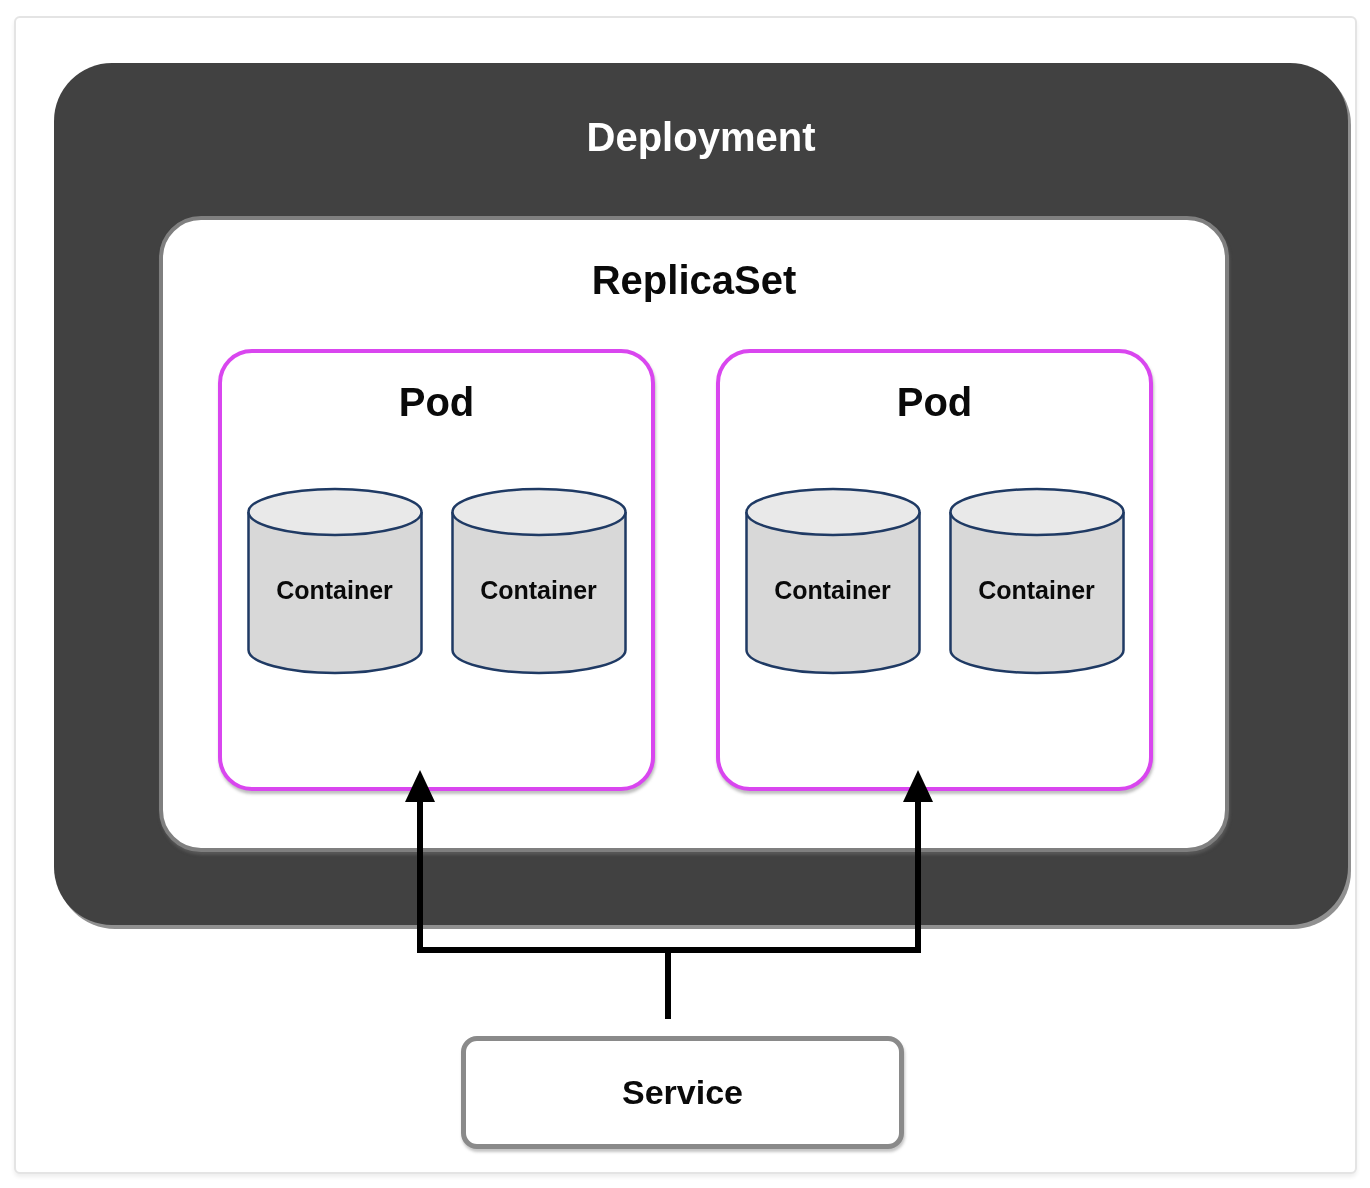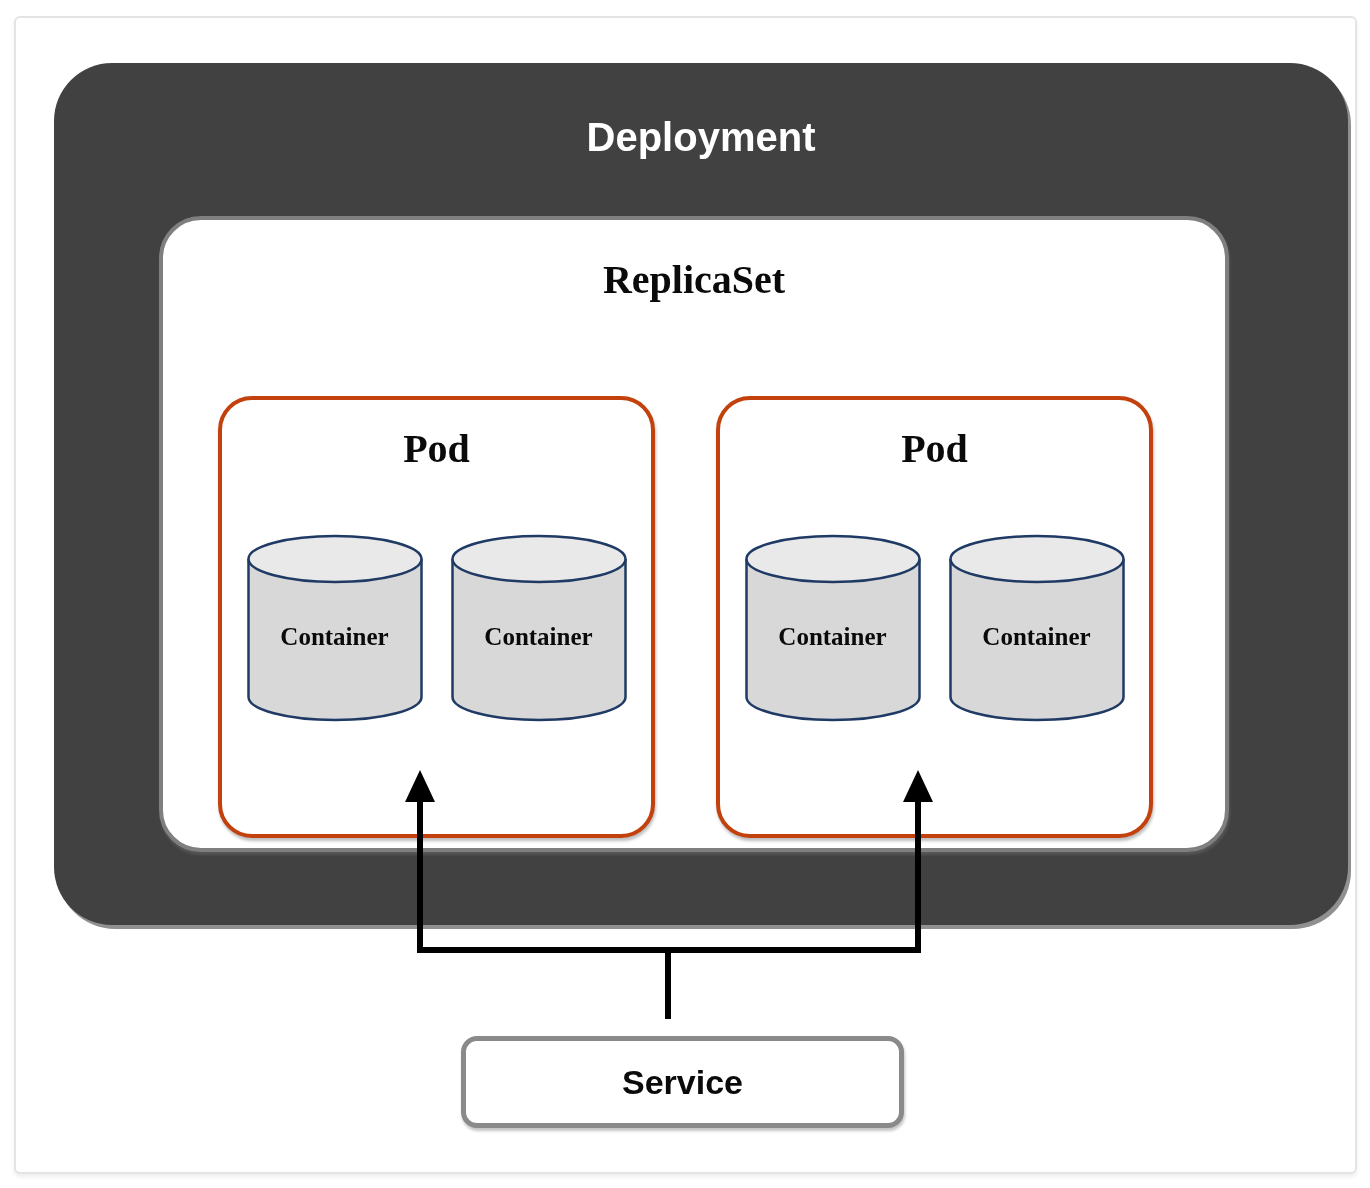--- a/index.html
+++ b/index.html
@@ -19,51 +19,49 @@
   }
   .deployment-label{
     position:absolute;left:0;right:0;top:50px;height:48px;line-height:48px;
     text-align:center;color:#ffffff;font-size:40px;font-weight:700;
   }
   .replicaset{
     position:absolute;left:105px;top:153px;width:1070px;height:636px;
     box-sizing:border-box;background:#ffffff;
     border:4px solid #7f7f7f;border-radius:42px;
     box-shadow:1px 3px 3px rgba(110,110,110,0.5);
-    font-family:Liberation Serif, serif;
   }
   .replicaset-label{
     position:absolute;left:0;right:0;top:36px;height:48px;line-height:48px;
     text-align:center;color:#0a0a0a;font-size:40px;font-weight:700;
   }
   .pod{
     position:absolute;top:129px;width:437px;height:442px;
     box-sizing:border-box;background:#ffffff;
-    border:4px solid #c2410c;border-radius:34px;
+    border:4px solid #d946ef;border-radius:34px;
     box-shadow:1px 3px 3px rgba(110,110,110,0.45);
-    margin-top:47px;
   }
   .pod-1{left:55px;}
   .pod-2{left:553px;}
   .pod-label{
     position:absolute;left:0;right:0;top:26px;height:46px;line-height:46px;
     text-align:center;color:#0a0a0a;font-size:40px;font-weight:700;
   }
   .containers-row{
     position:absolute;left:0;right:0;top:133px;
     display:flex;justify-content:center;gap:26px;
   }
   .cylinder{position:relative;width:178px;height:190px;}
   .cylinder svg{display:block;}
   .container-label{
     position:absolute;left:0;right:0;top:89px;height:30px;line-height:30px;
     text-align:center;color:#0a0a0a;font-size:25px;font-weight:700;
   }
   .service{
-    position:absolute;left:445px;top:1018px;width:443px;height:92px;
+    position:absolute;left:445px;top:1018px;width:443px;height:113px;
     box-sizing:border-box;background:#ffffff;
     border:5px solid #8a8a8a;border-radius:16px;
     box-shadow:1px 3px 3px rgba(110,110,110,0.4);
     display:flex;align-items:center;justify-content:center;
   }
   .service-label{color:#0a0a0a;font-size:34px;font-weight:700;}
   .connectors{
     position:absolute;left:0;top:0;width:1370px;height:1188px;
     z-index:20;pointer-events:none;
   }

